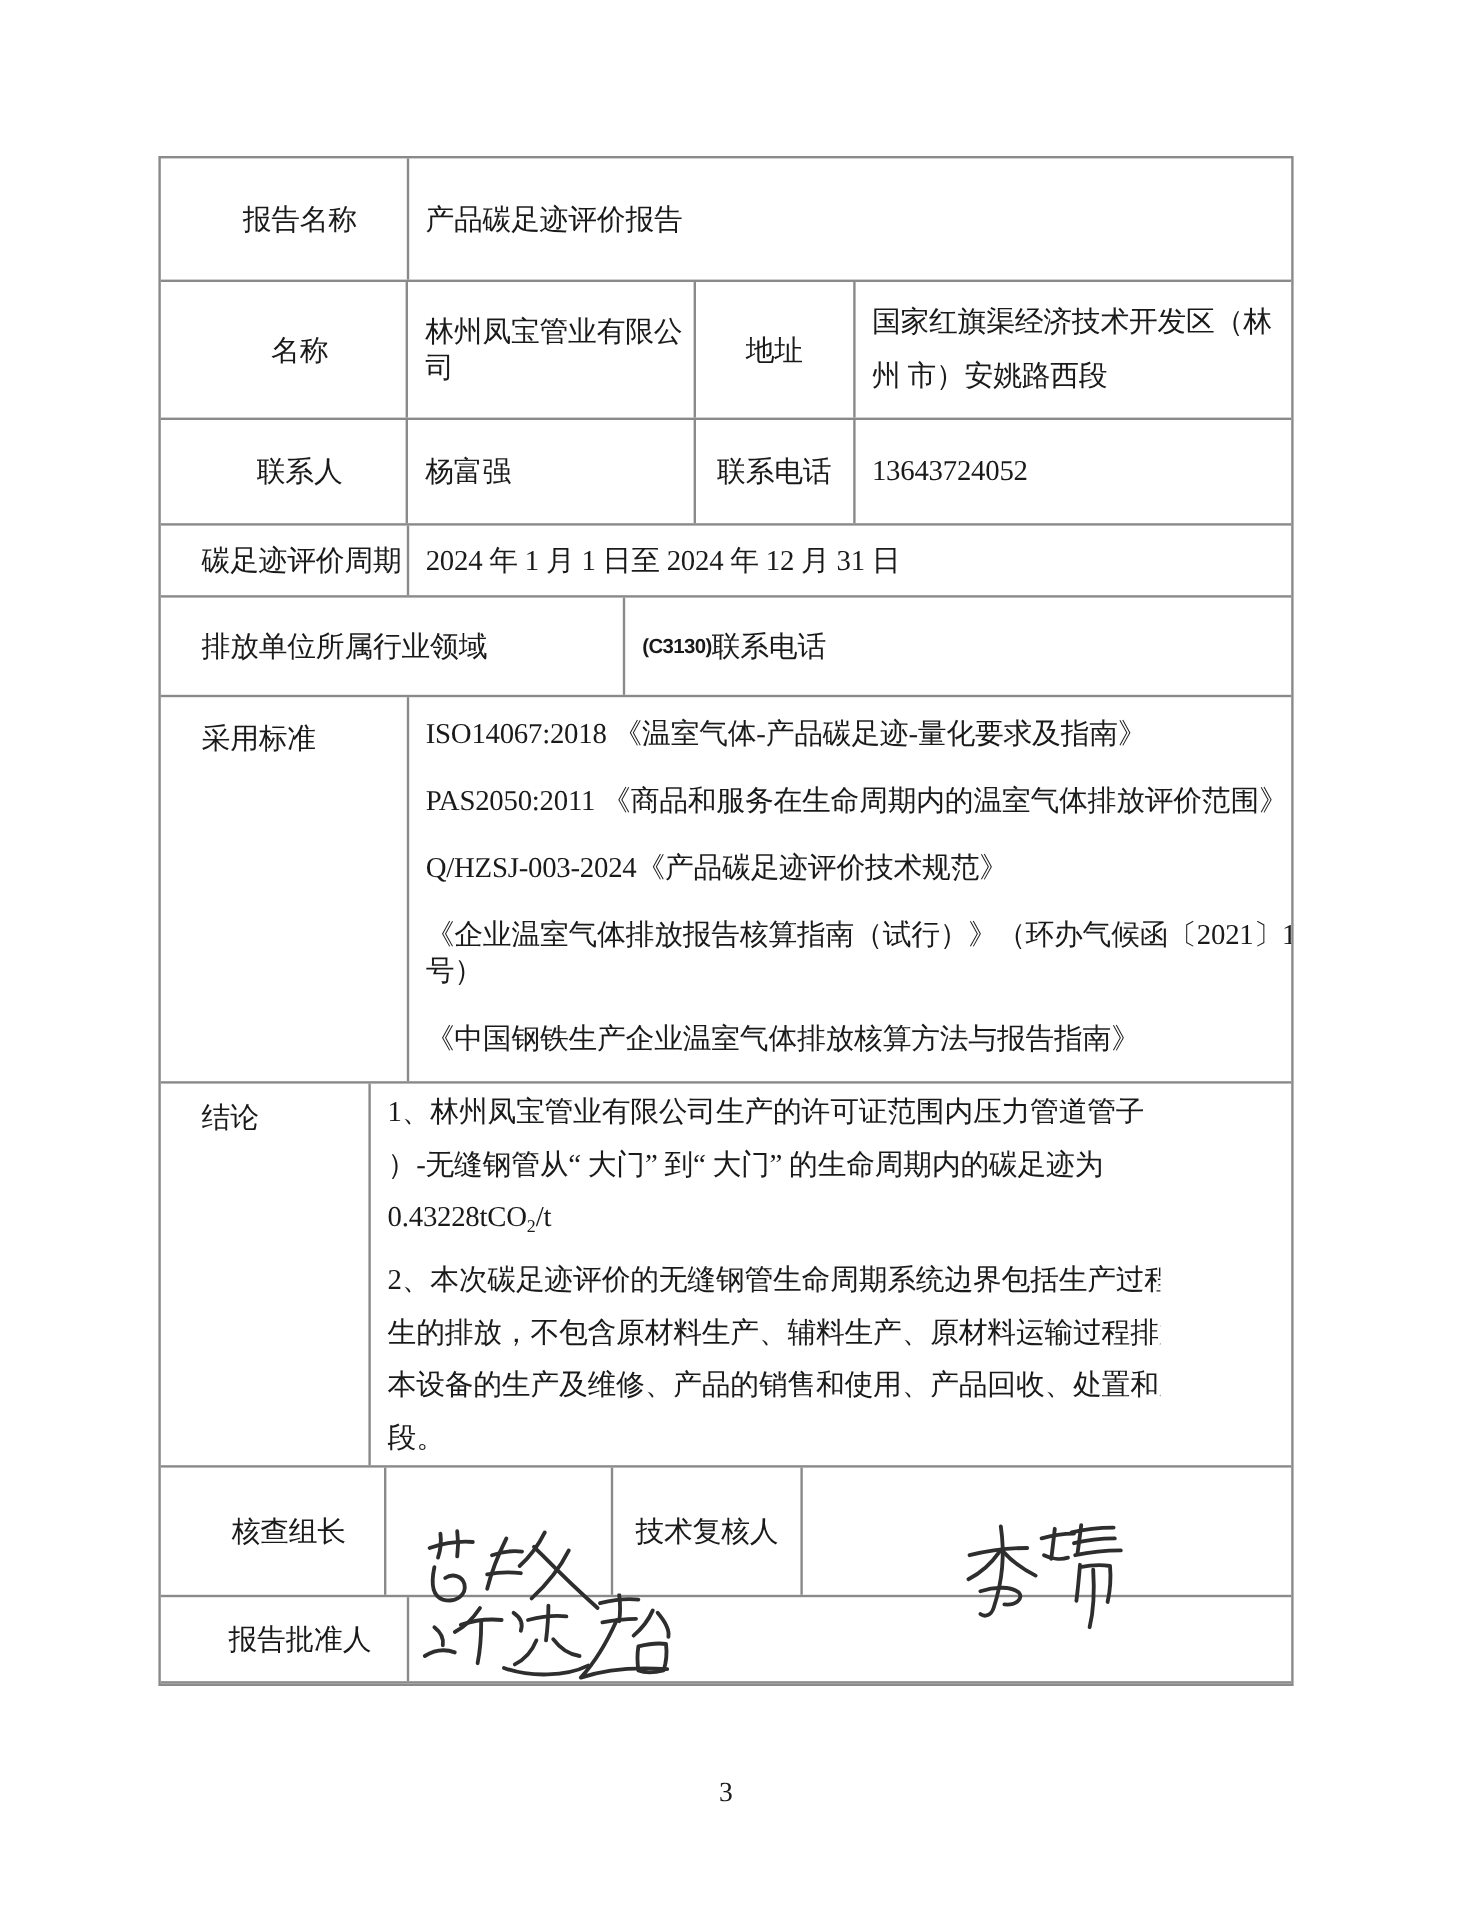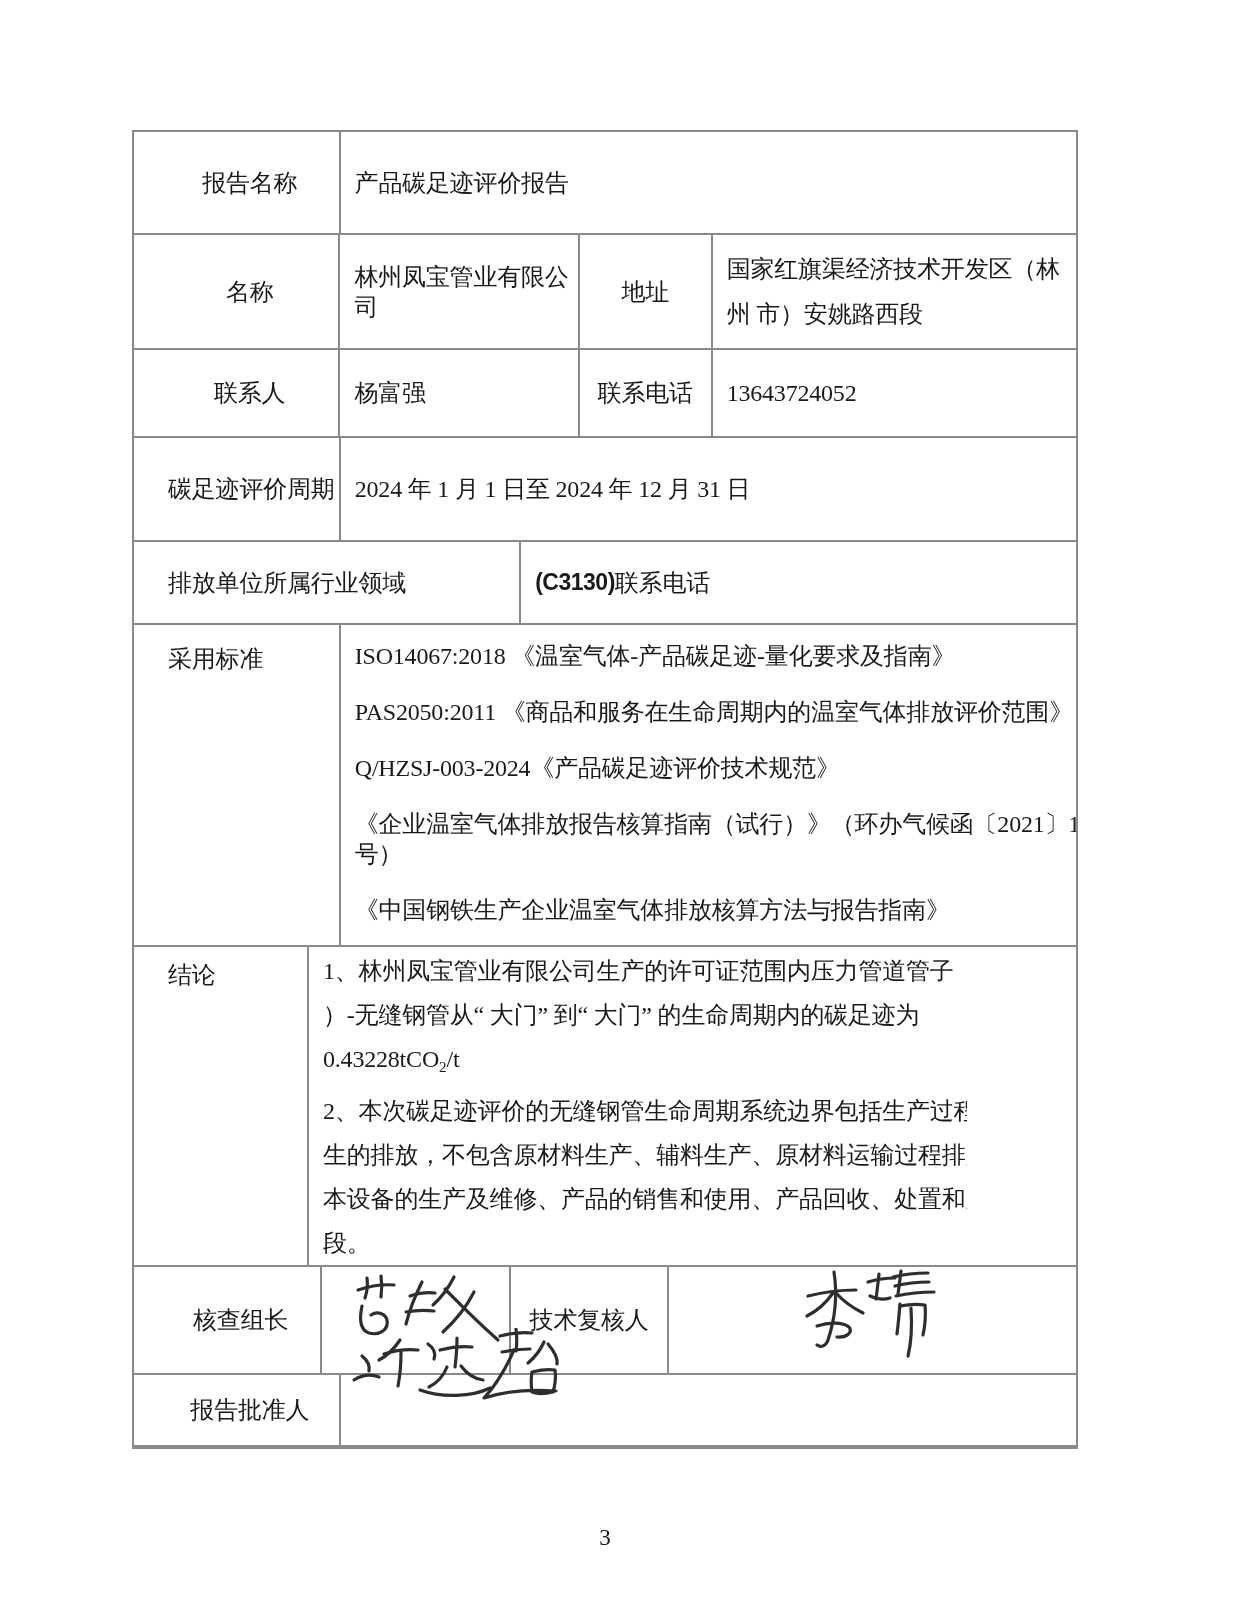--- a/index.html
+++ b/index.html
@@ -28,40 +28,40 @@
   .lab-top { align-items: flex-start; }
   .val { display: flex; align-items: center; padding: 0 14px; white-space: pre; }
 
   .r1 { height: 103px; } .r1 .c1 { width: 185px; } .r1 .c2 { width: 757px; }
   .r2 { height: 115px; }
   .r2 .c1, .r3 .c1 { width: 185px; }
   .r2 .c2, .r3 .c2 { width: 246px; }
   .r2 .c3, .r3 .c3 { width: 137px; }
   .r2 .c4, .r3 .c4 { width: 374px; }
   .r3 { height: 88px; }
-  .r4 { height: 104px; } .r4 .c1 { width: 185px; } .r4 .c2 { width: 757px; }
+  .r4 { height: 60px; } .r4 .c1 { width: 185px; } .r4 .c2 { width: 757px; }
   .r5 { height: 83px; } .r5 .c1 { width: 371px; } .r5 .c2 { width: 571px; }
   .r6 { height: 322px; } .r6 .c1 { width: 185px; } .r6 .c2 { width: 757px; }
   .r7 { height: 320px; } .r7 .c1 { width: 148px; } .r7 .c2 { width: 658px; }
   .r8 { height: 108px; }
   .r8 .c1 { width: 162px; } .r8 .c2 { width: 190px; }
   .r8 .c3 { width: 158px; } .r8 .c4 { width: 409px; }
   .r9 { height: 72px; } .r9 .c1 { width: 185px; } .r9 .c2 { width: 757px; }
 
   .company-val { line-height: 30px; }
   .addr-val { line-height: 45px; }
 
   .standards-list { display: block; padding: 16px 14px 0; }
   .std-item { white-space: pre; line-height: 30px; margin-bottom: 26px; }
 
   .concl { display: block; padding: 2px 14px 0; line-height: 44px; }
   .concl-text { white-space: pre; }
   .concl-sub { font-size: 15px; vertical-align: -5px; letter-spacing: 0; }
 
-  .industry-code { font-family: "Liberation Sans", sans-serif; font-weight: 700; font-size: 23px; letter-spacing: -0.5px; }
+  .industry-code { font-family: "Liberation Sans", sans-serif; font-weight: 700; font-size: 17px; letter-spacing: -0.5px; }
 
   .sig { position: absolute; z-index: 5; }
   .sig path { fill: none; stroke: #2e2e2e; stroke-width: 3.2; stroke-linecap: round; stroke-linejoin: round; }
   .sig-lead { left: 216px; top: 1140px; }
   .sig-reviewer { left: 666px; top: 1134px; }
   .sig-approver { left: 214px; top: 1196px; }
 
   .page-footer {
     width: 946px; margin: 76px 0 0 132px;
     text-align: center; font-size: 23px;

